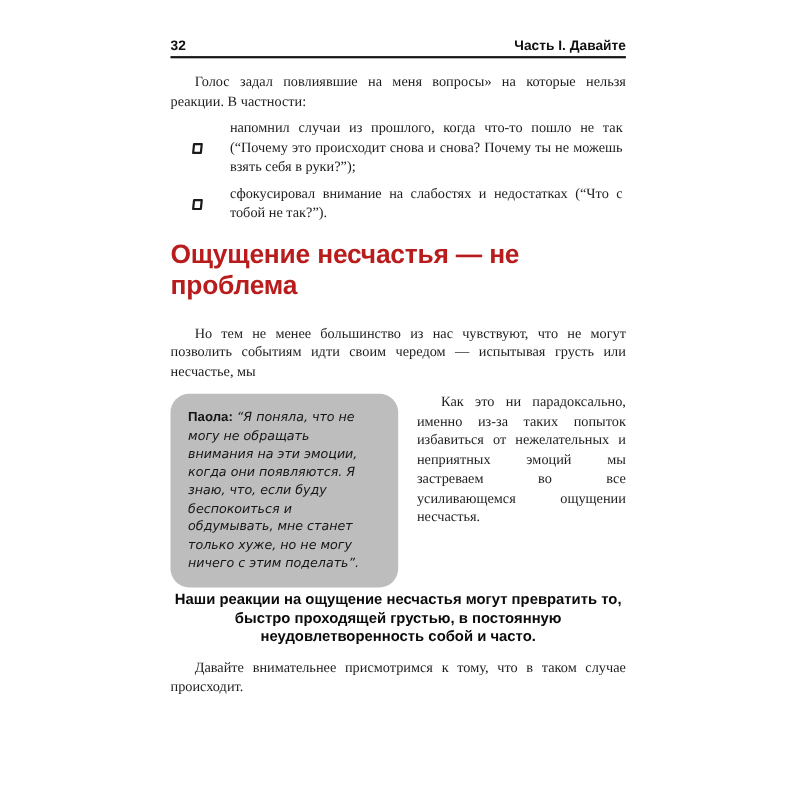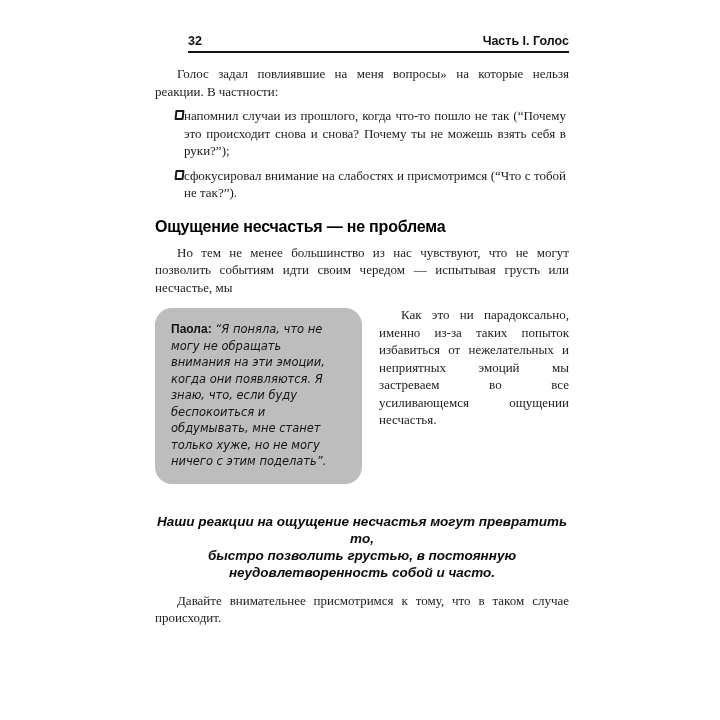--- a/index.html
+++ b/index.html
@@ -15,52 +15,52 @@
   }
   .content {
     position:absolute; left:155px; top:34px; width:414px;
   }
 
   
   .running-head {
     display:flex; justify-content:space-between; align-items:flex-end;
     font-family:"Liberation Sans", sans-serif; font-weight:bold;
     font-size:12.5px; color:#111;
-    border-bottom:2px solid #151515; padding-bottom:3px;margin-left:33px;
+    border-bottom:2px solid #151515; padding-bottom:3px;
   }
 
   
   .para {
     font-size:13px; line-height:17.5px; text-align:justify; color:#1c1c1c;
   }
   .indent { text-indent:22px; }
   .mt-sm { margin-top:5px; }
   .mt-md { margin-top:11px; }
 
   .intro-para { margin-top:12px; }
 
   
   .bullet-list { margin-top:7px; }
   .bullet {
-    display:flex; align-items:flex-start; gap:0;
+    display:flex; align-items:center; gap:25px;
     margin:0 3px 7px 20px;
   }
   .bullet-box {
     flex:0 0 auto; width:9px; height:10px; margin-top:3px;
     border:2px solid #1a1a1a; border-radius:1px;
     transform:skewX(-6deg);
     background:transparent;
   }
   .bullet-text { flex:1 1 auto; font-size:13px; line-height:17.5px; text-align:justify; }
 
   
   .section-heading {
     font-family:"Liberation Sans", sans-serif; font-weight:bold;
-    font-size:16px; letter-spacing:-0.2px; color:#000000;
-    margin-top:16px; margin-bottom:8px;
+    font-size:24px; letter-spacing:-0.2px; color:#b91c1c;
+    margin-top:16px; margin-bottom:20px;
   }
 
   
   .wrap-row { display:flex; gap:17px; margin-top:5px; }
   .callout {
     flex:0 0 auto; width:207px; align-self:flex-start;
     background:#bdbdbd; border-radius:17px;
     padding:13px 26px 14px 16px;
     margin-top:7px;
     font-family:"DejaVu Sans", sans-serif;
@@ -71,66 +71,66 @@
     font-family:"Liberation Sans", sans-serif; font-style:normal; font-weight:bold;
     font-size:12px;
   }
   .right-col { flex:1 1 auto; min-width:0; }
 
   .emph-it   { font-style:italic; }
   .emph-bi   { font-style:italic; font-weight:bold; }
 
   
   .key-message {
-    margin-top:29px;
+    margin-top:2px;
     font-family:"Liberation Sans", sans-serif; font-weight:bold;
-    font-size:13.5px; line-height:17px; text-align:center; color:#0a0a0a;font-style:italic;
+    font-size:13.5px; line-height:17px; text-align:center; color:#0a0a0a;
   }
 </style>
 </head>
 <body>
 
 <div class="page">
   <div class="content">
 
     <div class="running-head">
       <span>32</span>
-      <span>Часть I. Голос</span>
+      <span>Часть I. Давайте</span>
     </div>
 
     <p class="para indent intro-para">Голос задал повлиявшие на меня вопросы» на которые нельзя реакции. В частности:</p>
 
     <div class="bullet-list">
       <div class="bullet">
         <span class="bullet-box"></span>
         <span class="bullet-text">напомнил случаи из прошлого, когда что-то пошло не так (“Почему это происходит снова и снова? Почему ты не можешь взять себя в руки?”);</span>
       </div>
       <div class="bullet">
         <span class="bullet-box"></span>
-        <span class="bullet-text">сфокусировал внимание на слабостях и присмотримся (“Что с тобой не так?”).</span>
+        <span class="bullet-text">сфокусировал внимание на слабостях и недостатках (“Что с тобой не так?”).</span>
       </div>
     </div>
 
 
     <h1 class="section-heading">Ощущение несчастья — не проблема</h1>
 
 
     <p class="para indent mt-sm">Но тем не менее большинство из нас чувствуют, что не могут позволить событиям идти своим чередом — испытывая грусть или несчастье, мы</p>
 
     <div class="wrap-row">
       <div class="callout">
         <span class="speaker">Паола:</span><span> “Я поняла, что не могу не обращать внимания на эти эмоции, когда они появляются. Я знаю, что, если буду беспокоиться и обдумывать, мне станет только хуже, но не могу ничего с этим поделать”.</span>
       </div>
       <div class="right-col">
         <p class="para indent mt-sm">Как это ни парадоксально, именно из-за таких попыток избавиться от нежелательных и неприятных эмоций мы застреваем во все усиливающемся ощущении несчастья.</p>
       </div>
     </div>
 
     <div class="key-message">
       <div>Наши реакции на ощущение несчастья могут превратить то,</div>
-      <div>быстро позволить грустью, в постоянную</div>
+      <div>быстро проходящей грустью, в постоянную</div>
       <div>неудовлетворенность собой и часто.</div>
     </div>
 
     <p class="para indent mt-md">Давайте внимательнее присмотримся к тому, что в таком случае происходит.</p>
 
   </div>
 </div>
 
 </body></html>

